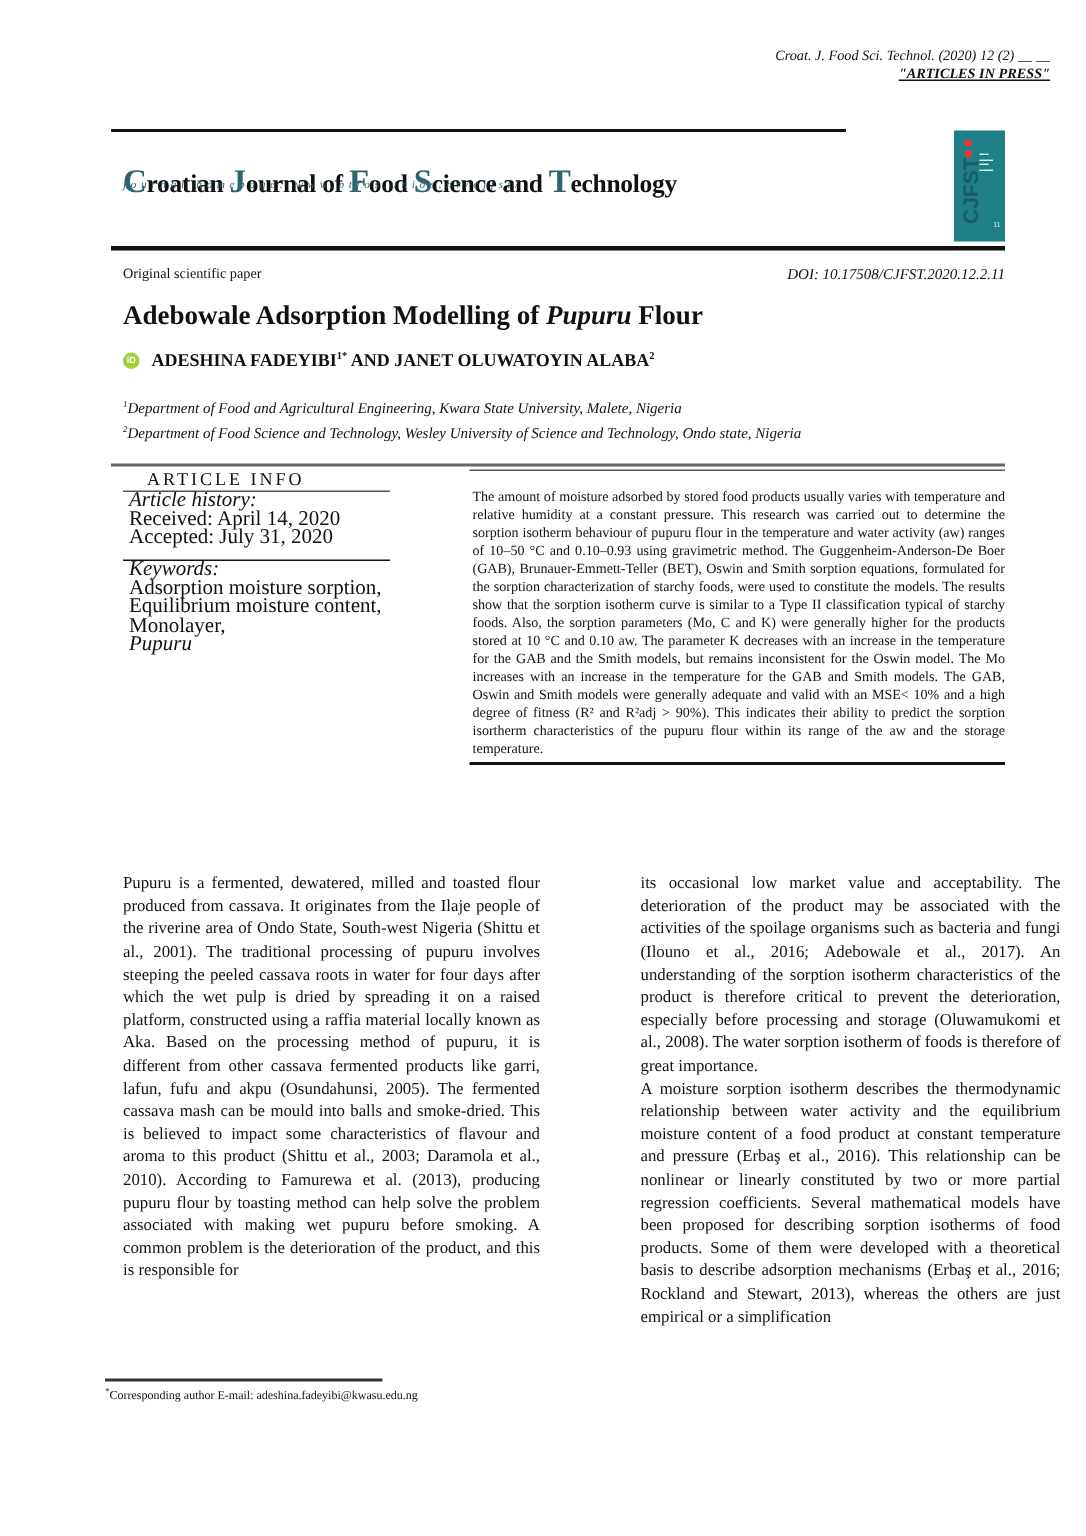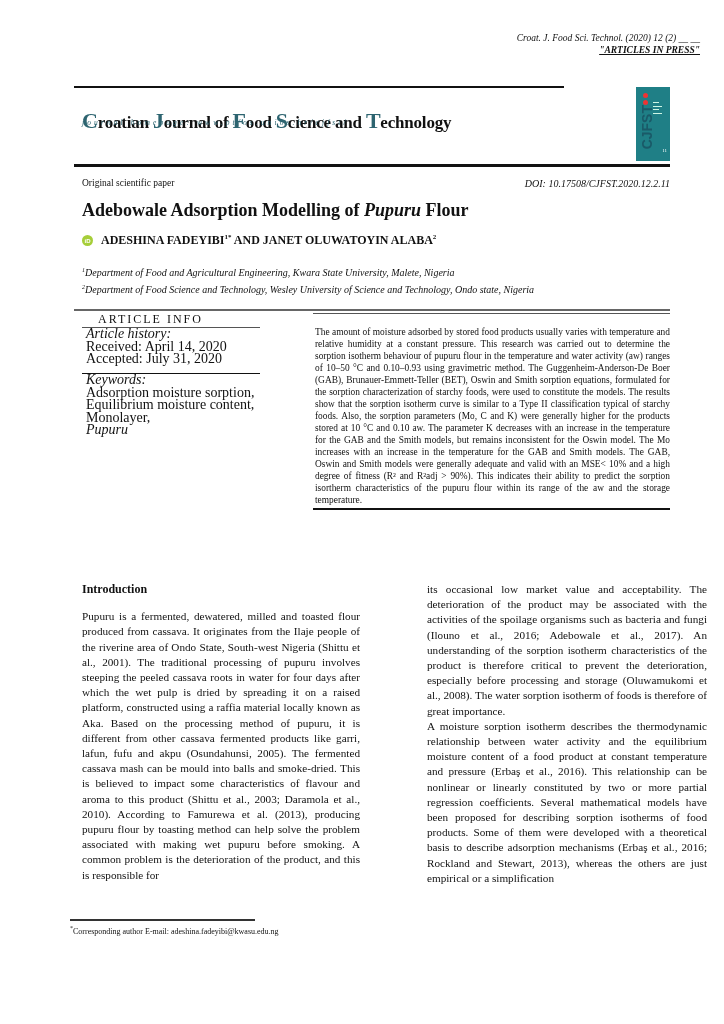--- a/index.html
+++ b/index.html
@@ -98,21 +98,20 @@
   <div class="item it">Pupuru</div>
 </div>
 
 <div class="abs absbox">
   <div class="thinrule"></div>
   <div class="abstext">The amount of moisture adsorbed by stored food products usually varies with temperature and relative humidity at a constant pressure. This research was carried out to determine the sorption isotherm behaviour of pupuru flour in the temperature and water activity (aw) ranges of 10–50 °C and 0.10–0.93 using gravimetric method. The Guggenheim-Anderson-De Boer (GAB), Brunauer-Emmett-Teller (BET), Oswin and Smith sorption equations, formulated for the sorption characterization of starchy foods, were used to constitute the models. The results show that the sorption isotherm curve is similar to a Type II classification typical of starchy foods. Also, the sorption parameters (Mo, C and K) were generally higher for the products stored at 10 °C and 0.10 aw. The parameter K decreases with an increase in the temperature for the GAB and the Smith models, but remains inconsistent for the Oswin model. The Mo increases with an increase in the temperature for the GAB and Smith models. The GAB, Oswin and Smith models were generally adequate and valid with an MSE&lt; 10% and a high degree of fitness (R² and R²adj &gt; 90%). This indicates their ability to predict the sorption isortherm characteristics of the pupuru flour within its range of the aw and the storage temperature.</div>
   <div class="absrule"></div>
 </div>
 
 <div class="abs col col1">
-  <div class="h-intro">Introduction</div>
   <div>Pupuru is a fermented, dewatered, milled and toasted flour produced from cassava. It originates from the Ilaje people of the riverine area of Ondo State, South-west Nigeria (Shittu et al., 2001). The traditional processing of pupuru involves steeping the peeled cassava roots in water for four days after which the wet pulp is dried by spreading it on a raised platform, constructed using a raffia material locally known as Aka. Based on the processing method of pupuru, it is different from other cassava fermented products like garri, lafun, fufu and akpu (Osundahunsi, 2005). The fermented cassava mash can be mould into balls and smoke-dried. This is believed to impact some characteristics of flavour and aroma to this product (Shittu et al., 2003; Daramola et al., 2010). According to Famurewa et al. (2013), producing pupuru flour by toasting method can help solve the problem associated with making wet pupuru before smoking. A common problem is the deterioration of the product, and this is responsible for</div>
 </div>
 
 <div class="abs col col2">
   <div style="white-space:pre-line">its occasional low market value and acceptability. The deterioration of the product may be associated with the activities of the spoilage organisms such as bacteria and fungi (Ilouno et al., 2016; Adebowale et al., 2017). An understanding of the sorption isotherm characteristics of the product is therefore critical to prevent the deterioration, especially before processing and storage (Oluwamukomi et al., 2008). The water sorption isotherm of foods is therefore of great importance.
 A moisture sorption isotherm describes the thermodynamic relationship between water activity and the equilibrium moisture content of a food product at constant temperature and pressure (Erbaş et al., 2016). This relationship can be nonlinear or linearly constituted by two or more partial regression coefficients. Several mathematical models have been proposed for describing sorption isotherms of food products. Some of them were developed with a theoretical basis to describe adsorption mechanisms (Erbaş et al., 2016; Rockland and Stewart, 2013), whereas the others are just empirical or a simplification</div>
 </div>
 
 <div class="abs fnrule"></div>
 <div class="abs footnote">

